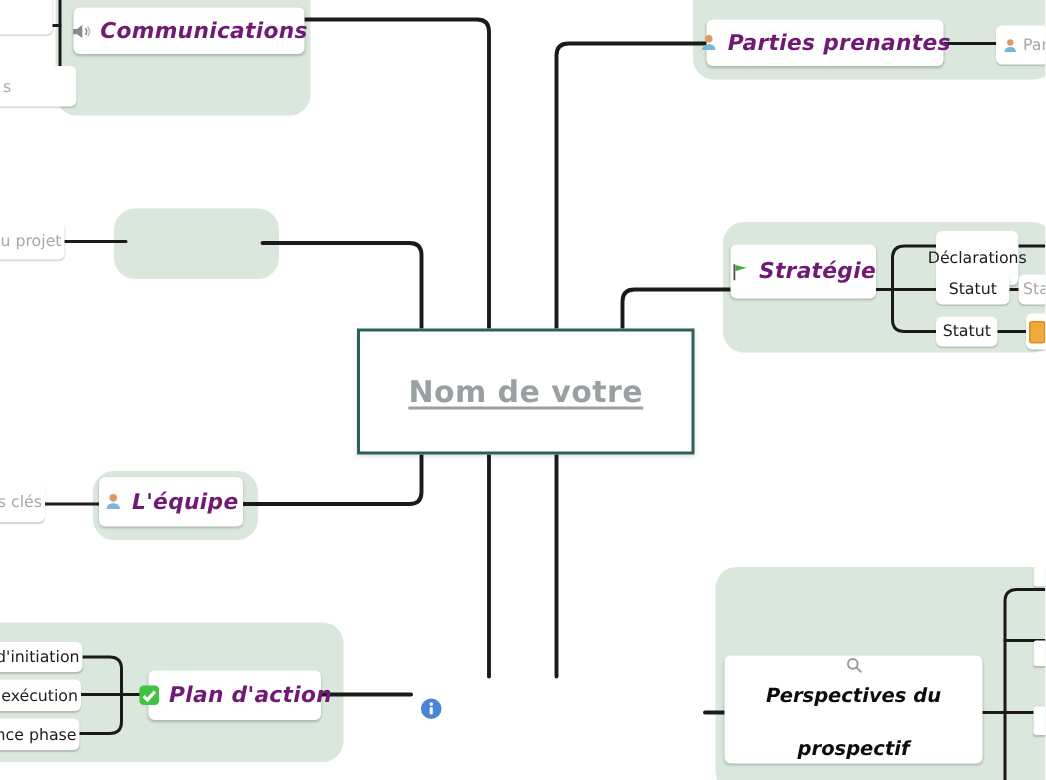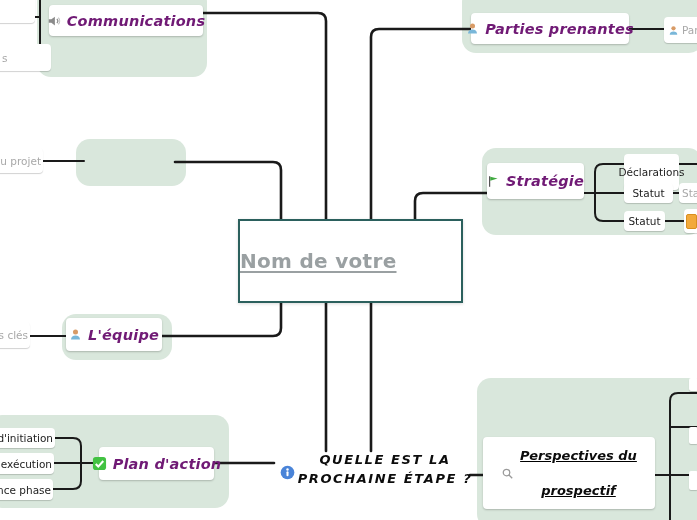--- a/index.html
+++ b/index.html
@@ -8,27 +8,27 @@
   .grp{position:absolute;background:#d9e7dc;border-radius:14px;}
   .wires{position:absolute;left:0;top:0;pointer-events:none;}
   .wires path{fill:none;stroke:#1a1a1a;stroke-width:2.6;stroke-linecap:round;}
   .wires path.thin{stroke-width:2;}
   .node{position:absolute;background:#fff;border-radius:4px;display:flex;align-items:center;
         justify-content:center;gap:6px;box-shadow:0 1px 2px rgba(0,0,0,.22);white-space:nowrap;}
   .main .lbl{font-weight:800;font-style:italic;font-size:14.5px;color:#701a75;letter-spacing:.2px;}
   .sub{font-size:10.5px;color:#1c1c1c;box-shadow:0 1px 1px rgba(0,0,0,.18);}
   .muted{color:#a8a8a8;}
   #center-box{position:absolute;left:238px;top:219px;width:221px;height:80px;background:#fff;
-      border:2.5px solid #2b605d;display:flex;flex-direction:column;
+      border:2.5px solid #2b605d;display:flex;flex-direction:column;align-items:center;
       justify-content:center;box-shadow:0 1px 3px rgba(0,0,0,.15);}
   #center-box .cline{font-weight:800;font-size:20px;color:#9aa0a2;line-height:1.35;
       text-decoration:underline;text-decoration-thickness:2px;text-underline-offset:3px;letter-spacing:.3px;}
   #quelle{position:absolute;left:296px;top:451px;width:178px;text-align:center;
       font-weight:800;font-style:italic;font-size:13px;letter-spacing:1.6px;line-height:1.45;color:#0c0c0c;}
-  #perspectives-box{flex-direction:row;text-decoration:underline;}
+  #perspectives-box{flex-direction:column;}
   #perspectives-box .plines{text-align:center;font-weight:800;font-style:italic;font-size:13px;
       line-height:1.35;color:#0c0c0c;white-space:normal;}
   .ic{display:inline-flex;align-items:center;}
   .edge-sliver{position:absolute;background:#fff;border-radius:2px;box-shadow:0 1px 1px rgba(0,0,0,.18);}
   .orange-chip{width:9px;height:13px;background:#f2a93b;border-radius:2px;border:1px solid #d98f20;}
 </style>
 </head>
 <body>
 
 <div id="stage">
@@ -178,24 +178,20 @@
           <path d="M9.8 9.8l4 4" stroke="#9a9a9a" stroke-width="1.6"></path>
         </svg>
       </span>
     <span class="plines">
       <span>Perspectives du</span><br>
       <br>
       <span>prospectif</span>
     </span>
   </div>
 
-  <div id="quelle">
-    <span>QUELLE EST LA</span><br>
-    <span>PROCHAINE ÉTAPE ?</span>
-  </div>
   <span class="ic" style="position:absolute;left:280px;top:465px">
       <svg viewBox="0 0 16 16" width="15" height="15">
         <circle cx="8" cy="8" r="7.3" fill="#4a84d8"></circle>
         <circle cx="8" cy="4.7" r="1.3" fill="#fff"></circle>
         <rect x="6.9" y="6.7" width="2.2" height="5.4" rx="1.1" fill="#fff"></rect>
       </svg>
     </span>
 
   <div class="edge-sliver" style="left:689px;top:378px;width:9px;height:13px"></div>
   <div class="edge-sliver" style="left:689px;top:427px;width:9px;height:17px"></div>

